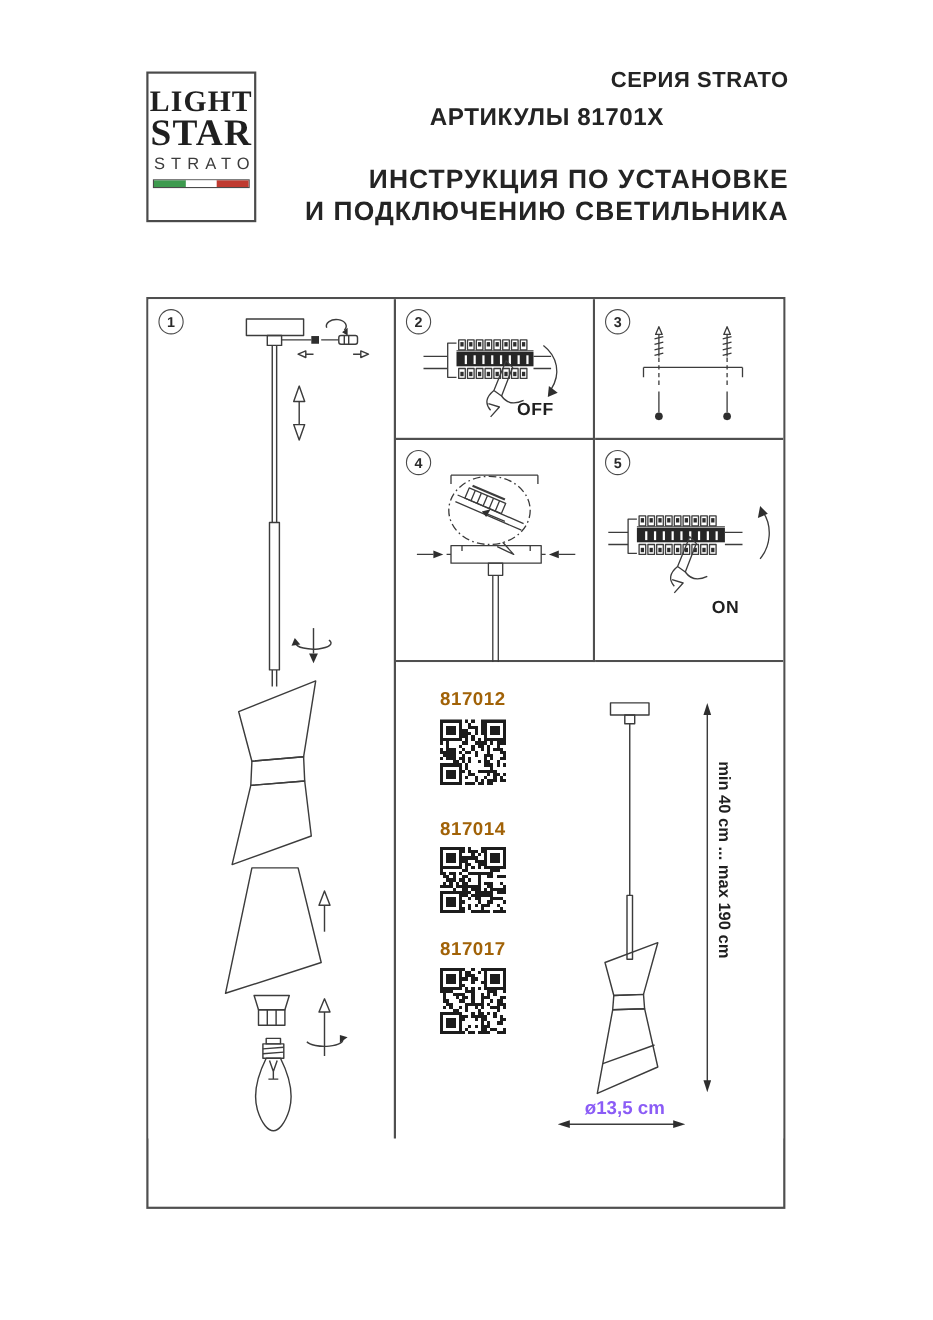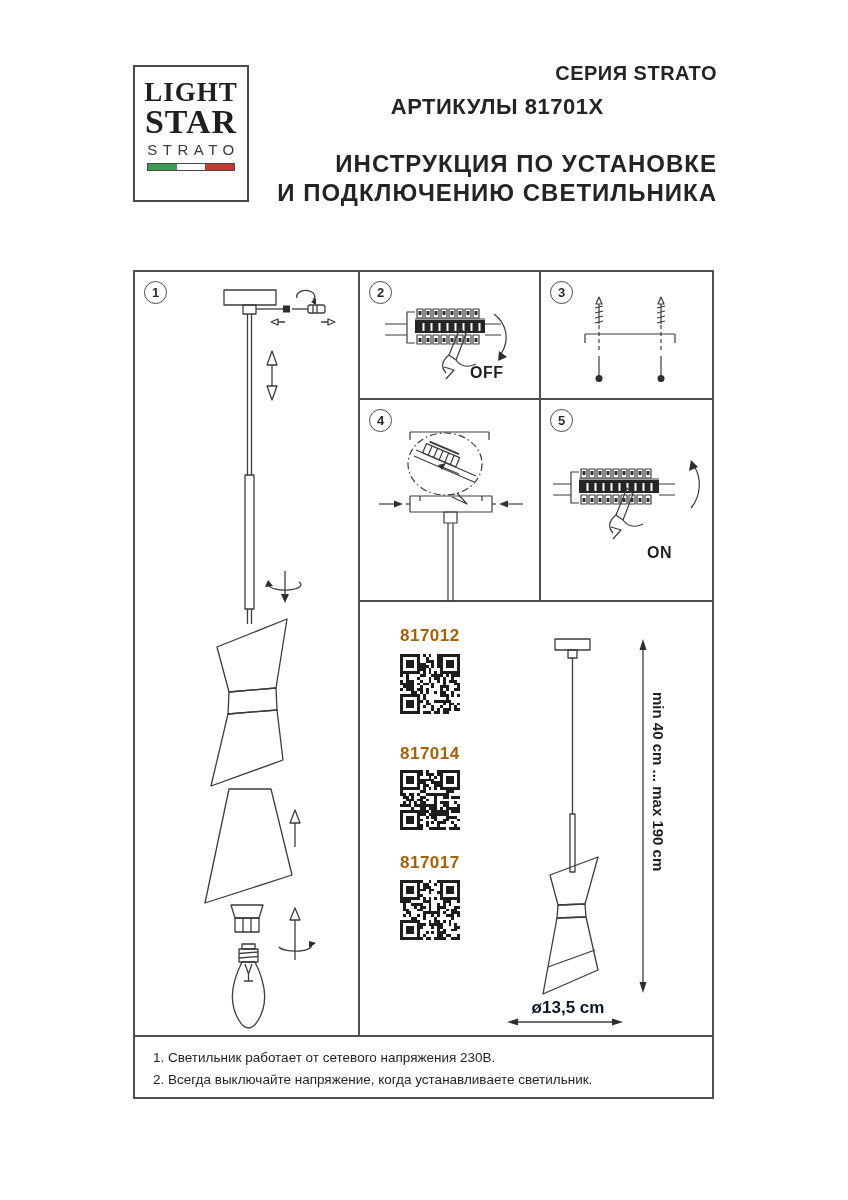--- a/index.html
+++ b/index.html
@@ -1,20 +1,20 @@
 <!DOCTYPE html>
 <html><head>
 <meta charset="utf-8">
 <style>
   * { box-sizing: border-box; margin: 0; padding: 0; }
   html,body { width:848px; height:1200px; background:#ffffff; font-family:"Liberation Sans",sans-serif; color:#262626; }
   .sheet { position:relative; width:848px; height:1200px; background:#fff; overflow:hidden; }
 
   
-  .logo-box { position:absolute; left:133px; top:65px; width:116px; height:137px;
+  .logo-box { position:absolute; left:133px; top:65px; width:100px; height:137px;
               border:2px solid #4a4a4a; text-align:center; padding-top:13px; background:#fff; }
   .logo-l1 { font-family:"Liberation Serif",serif; font-weight:bold; font-size:27px; line-height:0.95; letter-spacing:1px; color:#1f1f1f; }
   .logo-l2 { font-family:"Liberation Serif",serif; font-weight:bold; font-size:34px; line-height:0.95; letter-spacing:1px; color:#1f1f1f; }
   .logo-l3 { font-size:15px; letter-spacing:5.5px; color:#3c3c3c; margin-top:3px; margin-left:5px; }
   .flag { width:88px; height:8px; border:1px solid #4a4a4a; margin:5px auto 0; display:flex; }
   .flag span { flex:1; height:100%; display:block; }
 
   .title-block { position:absolute; top:62px; right:131px; text-align:right; color:#242424; }
   .t-series   { font-size:20px; font-weight:bold; letter-spacing:0.5px; }
   .t-articles { font-size:22px; font-weight:bold; letter-spacing:0.5px; margin-top:9px;text-align:center; }
@@ -43,21 +43,21 @@
   .prod-label { position:absolute; left:40px; font-size:17px; font-weight:bold; color:#a16207; letter-spacing:0.5px; }
   .qr { position:absolute; left:40px; width:60px; height:60px; }
   .qr svg { width:100%; height:100%; shape-rendering:crispEdges; }
   #lbl0 { top:24px; } #qr0 { top:52px; }
   #lbl1 { top:142px; } #qr1 { top:168px; }
   #lbl2 { top:251px; } #qr2 { top:278px; }
 
   .lamp-svg { position:absolute; left:146px; top:0; }
   .dim-v { position:absolute; left:290px; top:90px; height:250px; display:flex; align-items:center;
            writing-mode:vertical-rl; font-size:15px; font-weight:bold; white-space:nowrap; color:#1f1f1f; }
-  .dim-h { position:absolute; left:145px; top:396px; width:126px; text-align:center; font-size:17px; font-weight:bold; color:#0f172a; }
+  .dim-h { position:absolute; left:145px; top:396px; width:126px; text-align:center; font-size:17px; font-weight:bold; color:#8b5cf6; }
 
   svg.draw { display:block; }
 </style>
 </head>
 <body>
 
 <div class="sheet">
 
   <div class="logo-box">
     <div class="logo-l1">LIGHT</div>
@@ -1088,18 +1088,14 @@
 
           <path d="M8,420 H110"></path>
           <path d="M1,420 l11,-3.5 v7 z" fill="#2e2e2e" stroke="none"></path>
           <path d="M117,420 l-11,-3.5 v7 z" fill="#2e2e2e" stroke="none"></path>
         </g>
       </svg>
       <div class="dim-v">min 40 cm ... max 190 cm</div>
       <div class="dim-h">ø13,5 cm</div>
     </div>
 
-    <div class="footer">
-      <div>1. Светильник работает от сетевого напряжения 230В.</div>
-      <div>2. Всегда выключайте напряжение, когда устанавливаете светильник.</div>
-    </div>
   </div>
 </div>
 
 </body></html>

